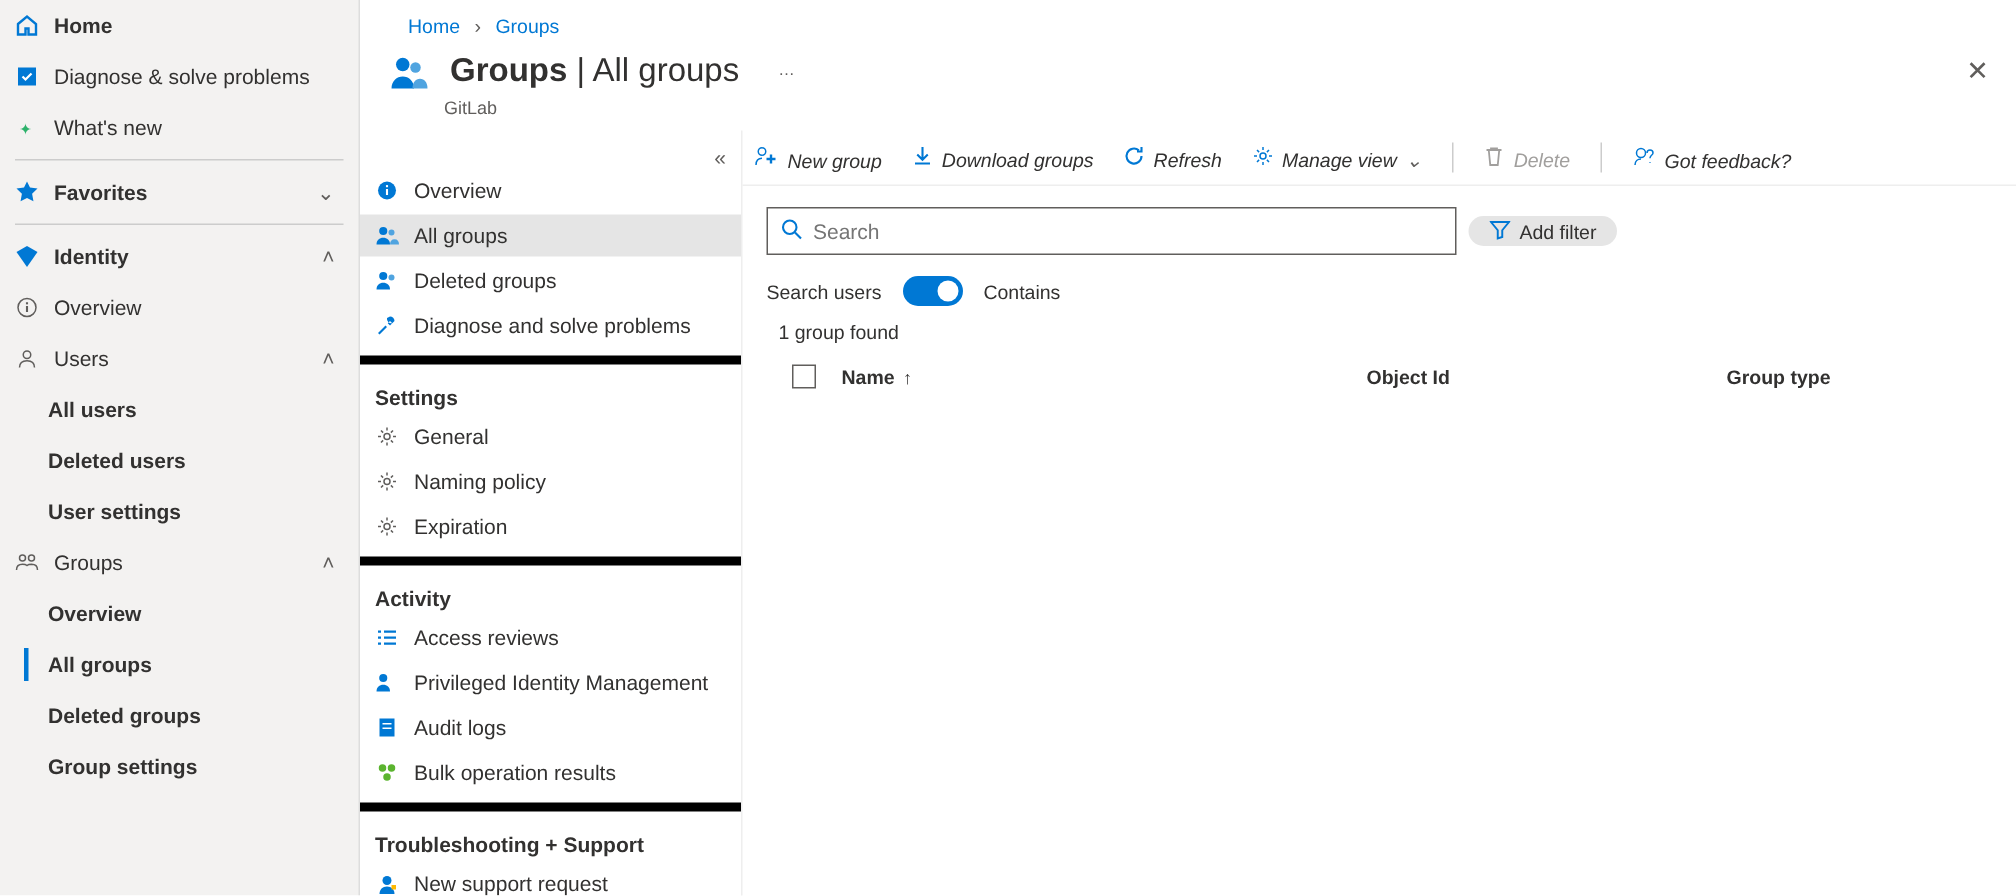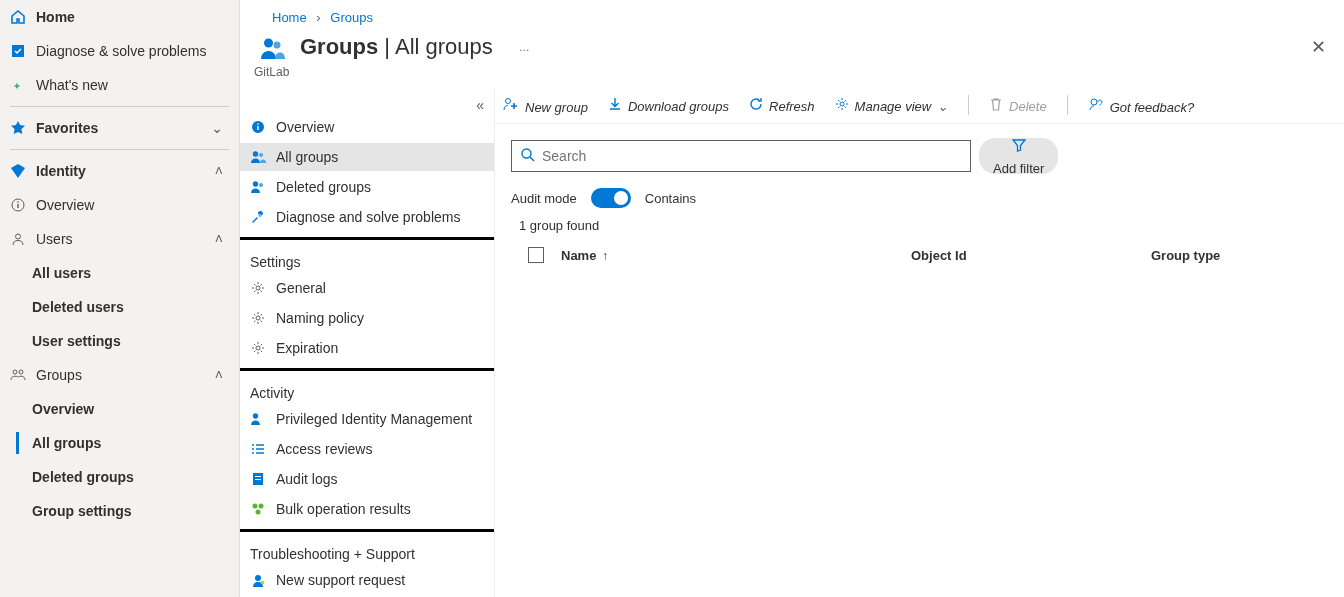--- a/index.html
+++ b/index.html
@@ -22,45 +22,45 @@
   
   
   .middlecol { width: 255px; background:#fff; border-right: 1px solid #eee; }
   .breadcrumb { padding: 10px 0 4px 18px; font-size:13px; }
   .breadcrumb a { color:#0078d4; text-decoration:none; }
   .breadcrumb .sep { color:#605e5c; margin: 0 6px; }
   .page-header { display:flex; align-items:center; gap:14px; padding: 4px 0 4px 4px; }
   .page-header .hicon { width:28px; height:28px; margin-left:0; }
   .page-title { font-size:22px; font-weight:600; }
   .page-title .light { font-weight:400; }
-  .page-sub { font-size:12px; color:#605e5c; }
+  .page-sub { font-size:12px; color:#605e5c; margin-left:42px; }
   .midlist { margin-top: 10px; }
   .mid-collapse { text-align:right; color:#605e5c; padding-right:10px; cursor:pointer; }
   .mid-item { display:flex; align-items:center; gap:10px; padding:6px 10px 6px 10px; cursor:pointer; margin-bottom: 2px; }
   .mid-item.selected { background:#e5e5e5; }
   .mid-icon { width:16px; height:16px; display:flex; align-items:center; justify-content:center; flex-shrink:0; }
-  .mid-section-head { font-weight:400; padding: 14px 10px 4px 10px; border-top:3px solid #000000; margin-top:6px; }
+  .mid-section-head { font-weight:700; padding: 14px 10px 4px 10px; border-top:6px solid #000000; margin-top:6px; }
   
   
   .main { flex:1; display:flex; flex-direction:column; position:relative; }
   .header-row { display:flex; align-items:flex-start; }
   .header-area { padding: 0 0 8px 0; flex:1; }
   .close-x { position:absolute; right:18px; top:36px; font-size:18px; color:#605e5c; cursor:pointer; }
   .toolbar { display:flex; align-items:center; padding: 8px 16px 8px 8px; gap: 20px; border-bottom: 1px solid #eee; color:#323130; }
   .tool { display:flex; align-items:flex-end; gap:6px; cursor:pointer; font-size:13px;font-style:italic; }
   .tool svg, .tool .ticon { color:#0078d4; }
   .tool.disabled { color:#a19f9d; }
   .tool.disabled .ticon, .tool.disabled svg { color:#a19f9d; }
   .toolbar .sep { width:1px; height:20px; background:#ccc; }
   
   .content { padding: 14px 16px; }
   .searchrow { display:flex; gap:8px; align-items:center; }
   .searchbox { flex:0 0 460px; display:flex; align-items:center; border:1px solid #605e5c; height:32px; padding:0 8px; gap:6px; }
   .searchbox input { border:none; outline:none; flex:1; font-size:14px; }
-  .addfilter { display:flex; align-items:center; gap:6px; height:36px; padding:0 14px; background:#e5e5e5; border-radius:16px; cursor:pointer; font-size:13px;flex-direction:column; }
+  .addfilter { display:flex; align-items:center; gap:6px; height:20px; padding:0 14px; background:#e5e5e5; border-radius:16px; cursor:pointer; font-size:13px; }
   
   .moderow { display:flex; align-items:center; gap:14px; margin-top:14px; }
   .moderow .label { font-size:13px; }
   .toggle { width:40px; height:20px; background:#0078d4; border-radius:10px; position:relative; cursor:pointer; }
   .toggle::after { content:""; position:absolute; right:3px; top:3px; width:14px; height:14px; background:#fff; border-radius:50%; }
   
   .found { margin-top:10px; font-size:13px; color:#323130; margin-left:8px; }
   
   .thead { display:flex; align-items:center; margin-top:14px; font-size:13px; font-weight:400; color:#323130; }
   .th { font-weight:700; }
@@ -285,34 +285,34 @@
                   <circle cx="7" cy="7" r="2" fill="none" stroke="#605e5c"></circle>
                   <path d="M7 1v2M7 11v2M1 7h2M11 7h2M3 3l1.4 1.4M9.6 9.6 11 11M11 3 9.6 4.4M4.4 9.6 3 11" stroke="#605e5c"></path>
                 </svg>
             </span>
             <span>Expiration</span>
           </div>
 
           <div class="mid-section-head">Activity</div>
           <div class="mid-item">
             <span class="mid-icon">
+              <svg width="14" height="14" viewBox="0 0 14 14">
+                  <path d="M1 3h2M1 7h2M1 11h2M5 3h8M5 7h8M5 11h8" stroke="#0078d4" stroke-width="1.5"></path>
+                </svg>
+            </span>
+            <span>Access reviews</span>
+          </div>
+          <div class="mid-item">
+            <span class="mid-icon">
               <svg width="16" height="14" viewBox="0 0 16 14">
                   <circle cx="5.5" cy="4" r="2.7" fill="#0078d4"></circle>
                   <path d="M1 13c0-3 2-4.5 4.5-4.5S10 10 10 13" fill="#0078d4"></path>
                 </svg>
             </span>
             <span>Privileged Identity Management</span>
-          </div>
-          <div class="mid-item">
-            <span class="mid-icon">
-              <svg width="14" height="14" viewBox="0 0 14 14">
-                  <path d="M1 3h2M1 7h2M1 11h2M5 3h8M5 7h8M5 11h8" stroke="#0078d4" stroke-width="1.5"></path>
-                </svg>
-            </span>
-            <span>Access reviews</span>
           </div>
           <div class="mid-item">
             <span class="mid-icon">
               <svg width="14" height="14" viewBox="0 0 14 14">
                   <rect x="2" y="1" width="10" height="12" fill="#0078d4"></rect>
                   <rect x="4" y="4" width="6" height="1" fill="#fff"></rect>
                   <rect x="4" y="7" width="6" height="1" fill="#fff"></rect>
                 </svg>
             </span>
             <span>Audit logs</span>
@@ -417,21 +417,21 @@
               <span>
                 <svg width="14" height="14" viewBox="0 0 14 14">
                     <path d="M1 2h12L8.5 7.5V12l-3 1V7.5z" fill="none" stroke="#0078d4" stroke-width="1.3"></path>
                   </svg>
               </span>
               <span>Add filter</span>
             </div>
           </div>
 
           <div class="moderow">
-            <span class="label">Audit mode</span>
+            <span class="label">Search users</span>
             <div class="toggle"></div>
             <span class="label">Contains</span>
           </div>
 
           <div class="found">1 group found</div>
 
           <div class="thead">
             <div class="th th-check">
               <div class="checkbox"></div>
             </div>

